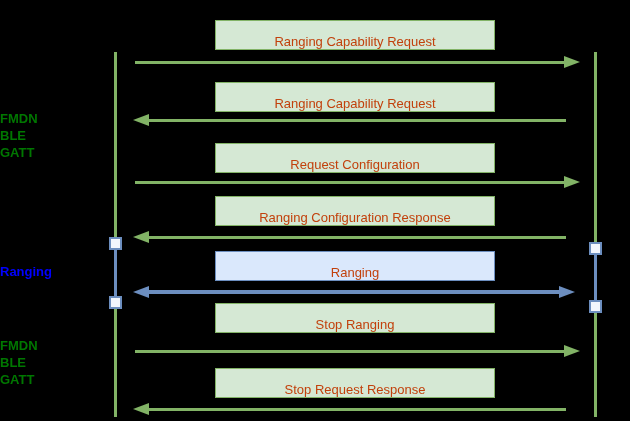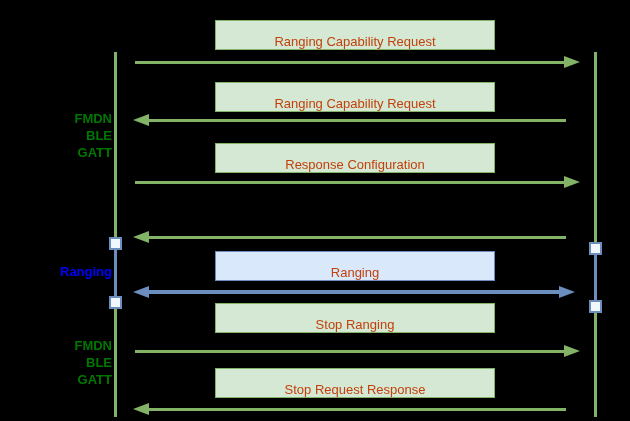--- a/index.html
+++ b/index.html
@@ -53,21 +53,21 @@
   .arrow.dir-both .line{left:12px;right:12px;}
   .head{position:absolute;top:0;width:0;height:0;
     border-top:6px solid transparent;border-bottom:6px solid transparent;}
   .head.right{right:0;border-left:16px solid var(--green-line,#82b366);}
   .head.left{left:0;border-right:16px solid var(--green-line,#82b366);}
   .arrow.blue .head.right{border-left-color:var(--blue-line,#6c8ebf);}
   .arrow.blue .head.left{border-right-color:var(--blue-line,#6c8ebf);}
   
   .side-label{
     position:absolute;left:0;width:112px;
-    text-align:right;font-weight:bold;font-size:13px;line-height:17px;
+    text-align:left;font-weight:bold;font-size:13px;line-height:17px;
   }
   .side-label.green{color:var(--label-green,#007700);}
   .side-label.blue{color:var(--label-blue,#0000ff);}
 </style>
 </head>
 <body>
 
 <div class="stage">
 
   <div class="side-label green" style="top:110px">
@@ -103,27 +103,30 @@
 
   <div class="msg-box green" style="top:82px">
     <span>Ranging Capability Request</span>
   </div>
   <div class="arrow green dir-left" style="top:114px">
     <div class="line"></div>
     <div class="head left"></div>
   </div>
 
   <div class="msg-box green" style="top:143px">
-    <span>Response Configuration</span>
+    <span>Request Configuration</span>
   </div>
   <div class="arrow green dir-right" style="top:176px">
     <div class="line"></div>
     <div class="head right"></div>
   </div>
 
+  <div class="msg-box green" style="top:196px">
+    <span>Ranging Configuration Response</span>
+  </div>
   <div class="arrow green dir-left" style="top:231px">
     <div class="line"></div>
     <div class="head left"></div>
   </div>
 
   <div class="msg-box blue" style="top:251px">
     <span>Ranging</span>
   </div>
   <div class="arrow blue dir-both" style="top:286px">
     <div class="line"></div>

